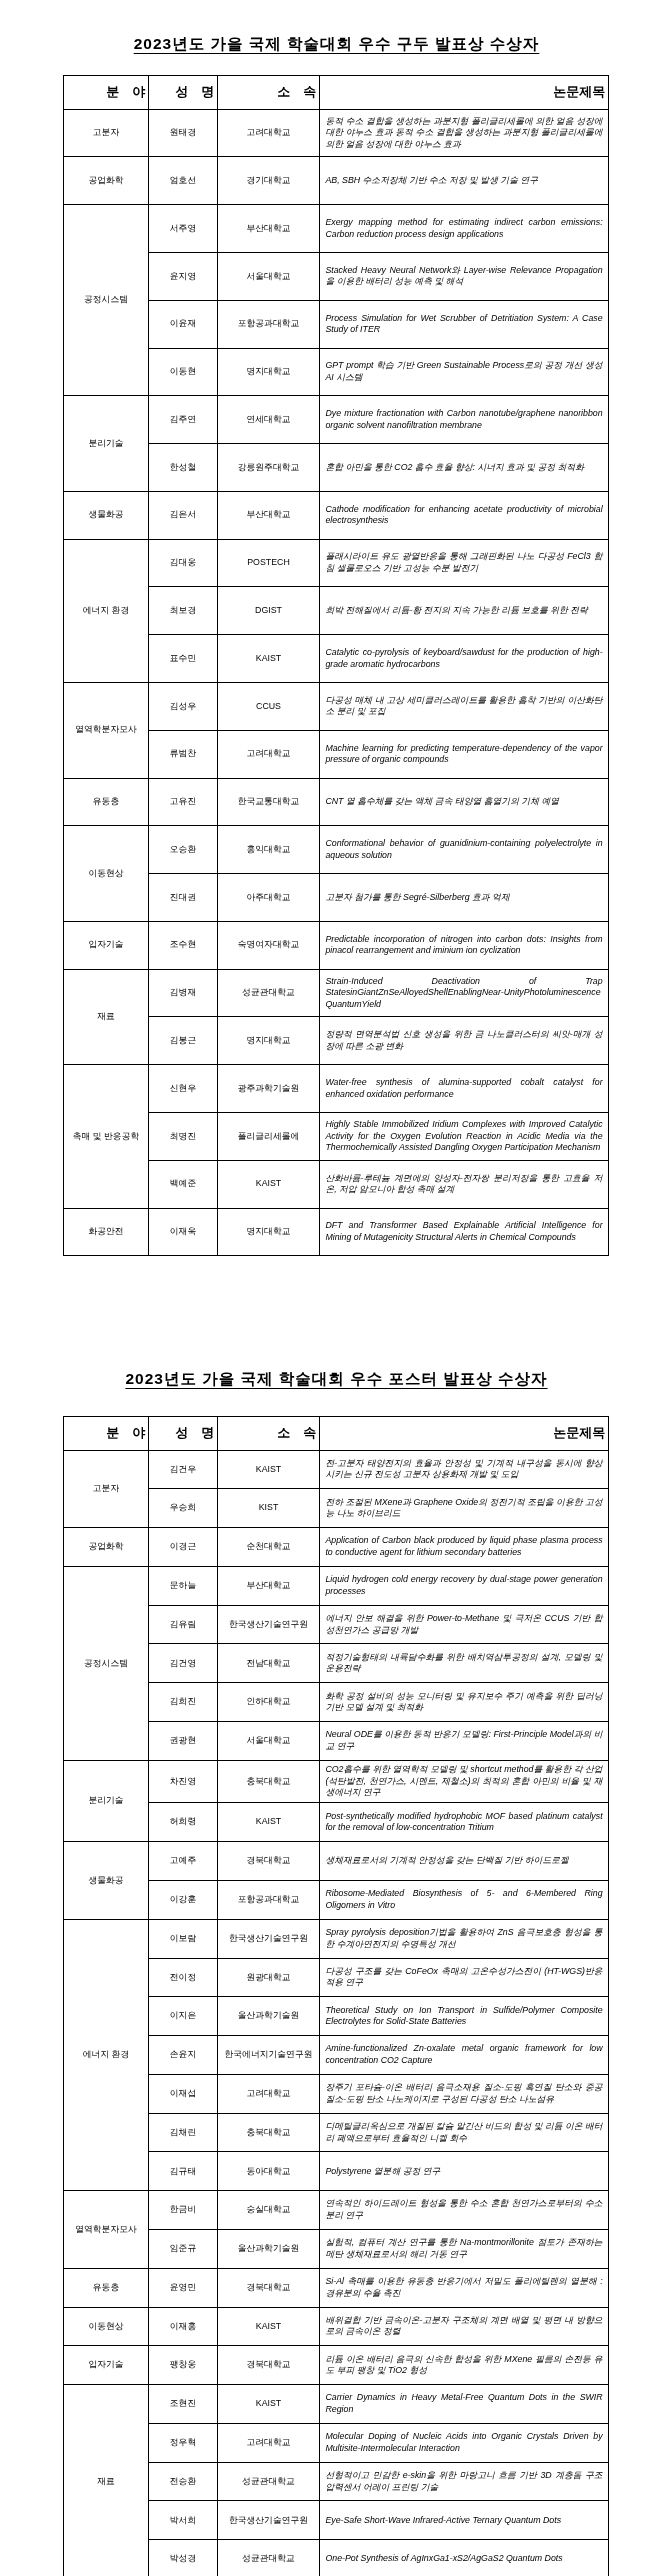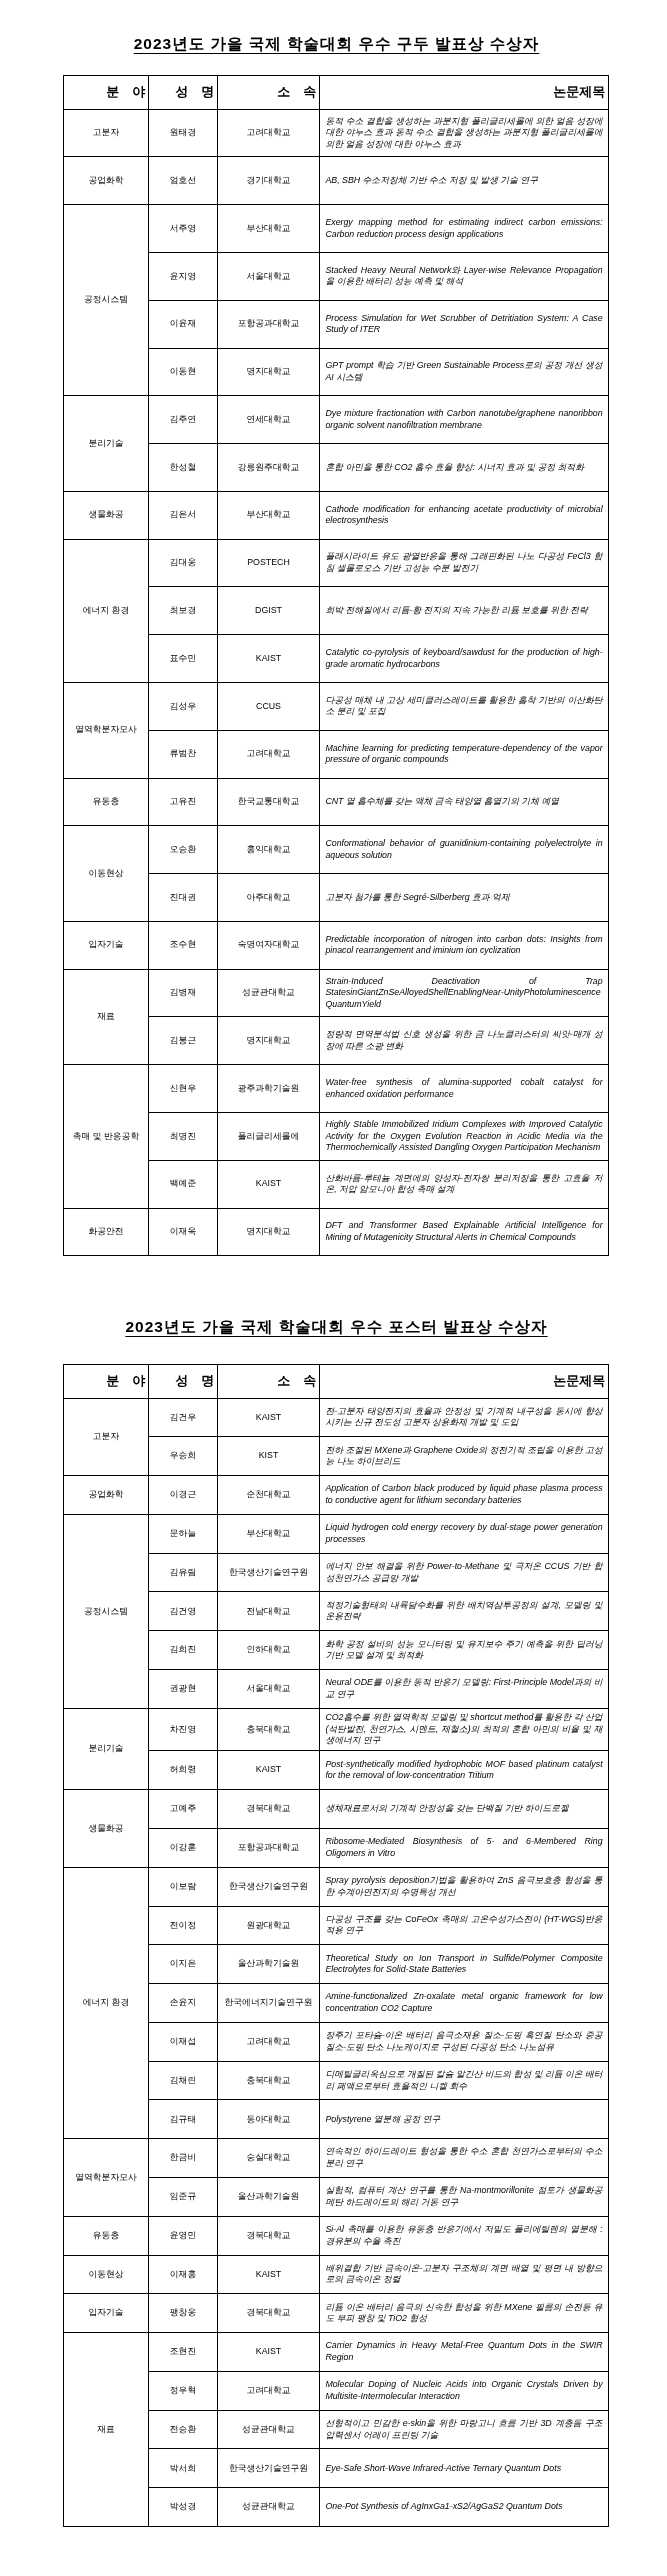--- a/index.html
+++ b/index.html
@@ -21,21 +21,21 @@
     margin: 0 0 20px 0;
     text-align: center;
     font-size: 15.5px;
     font-weight: bold;
     letter-spacing: 1px;
     text-decoration: underline;
     text-decoration-thickness: 1.3px;
     text-underline-offset: 4px;
     white-space: nowrap;
   }
-  .doc-title.second { margin-top: 61px; margin-bottom: 25.6px; }
+  .doc-title.second { margin-top: 113px; margin-bottom: 25.6px; }
   table.award-table {
     border-collapse: collapse;
     table-layout: fixed;
     width: 545px;
     border: 1.3px solid #000;
   }
   table.award-table th, table.award-table td {
     border: 0.7px solid #000;
     vertical-align: middle;
   }
@@ -349,21 +349,21 @@
           </tr>
           <tr class="group-start">
             <td class="field-cell" rowspan="2">열역학분자모사</td>
             <td class="name-cell">한금비</td>
             <td class="affiliation-cell">숭실대학교</td>
             <td class="title-cell">연속적인 하이드레이트 형성을 통한 수소 혼합 천연가스로부터의 수소 분리 연구</td>
           </tr>
           <tr>
             <td class="name-cell">임준규</td>
             <td class="affiliation-cell">울산과학기술원</td>
-            <td class="title-cell">실험적, 컴퓨터 계산 연구를 통한 Na-montmorillonite 점토가 생물화공 메탄 하드레이트의 해리 거동 연구</td>
+            <td class="title-cell">실험적, 컴퓨터 계산 연구를 통한 Na-montmorillonite 점토가 존재하는 메탄 생체재료로서의 해리 거동 연구</td>
           </tr>
           <tr class="group-start">
             <td class="field-cell" rowspan="1">유동층</td>
             <td class="name-cell">윤영민</td>
             <td class="affiliation-cell">경북대학교</td>
             <td class="title-cell">Si-Al 촉매를 이용한 유동층 반응기에서 저밀도 폴리에틸렌의 열분해 : 경유분의 수율 촉진</td>
           </tr>
           <tr class="group-start">
             <td class="field-cell" rowspan="1">이동현상</td>
             <td class="name-cell">이재홍</td>

